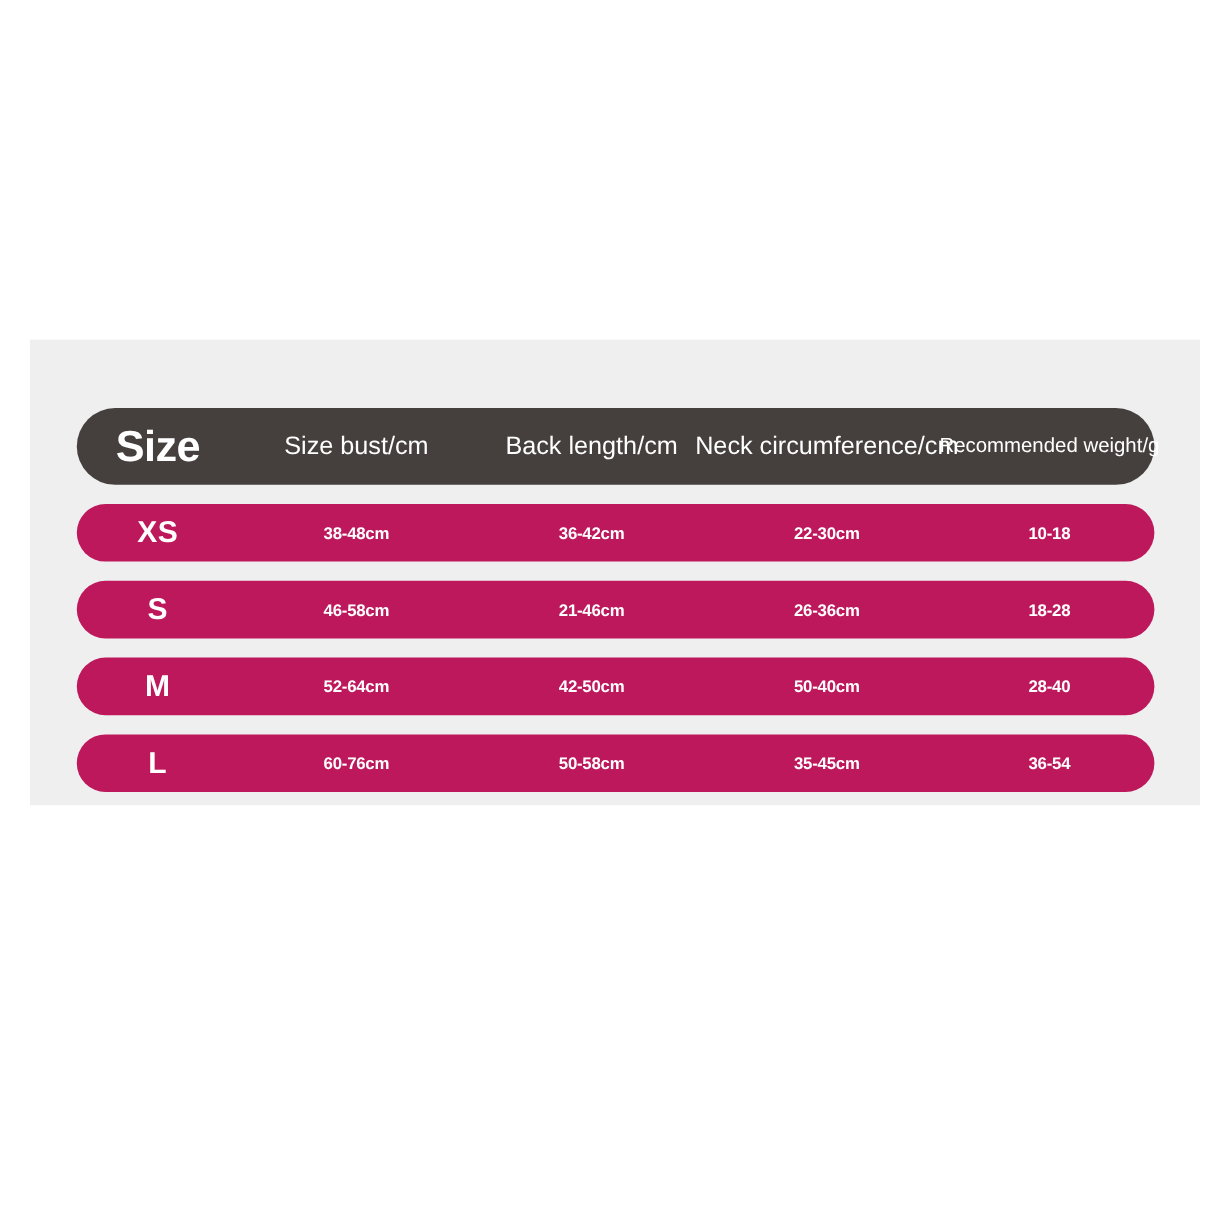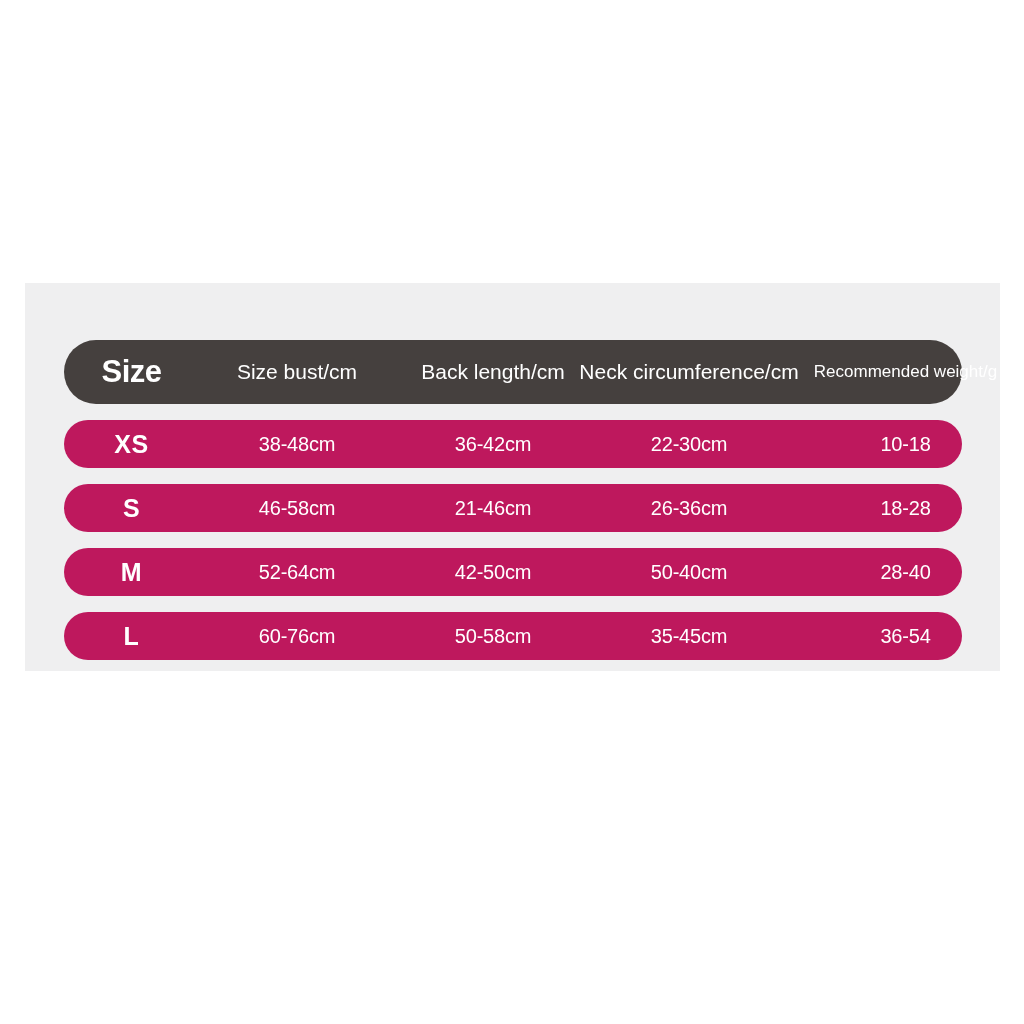--- a/index.html
+++ b/index.html
@@ -67,25 +67,25 @@
     justify-content: center;
     color: #ffffff;
     white-space: nowrap;
   }
 
   
   .c0 { left: 0px;   width: 135px; }
   .c1 { left: 135px; width: 196px; }
   .c2 { left: 331px; width: 196px; }
   .c3 { left: 527px; width: 196px; }
-  .c4 { left: 754px; width: 175px; }
+  .c4 { left: 723px; width: 175px; }
 
   
   .header .c0 {
-    font-size: 31px;
+    font-size: 36px;
     font-weight: bold;
     letter-spacing: -0.5px;
   }
   .header .c1,
   .header .c2,
   .header .c3 {
     font-size: 21px;
     font-weight: 400;
   }
   .header .c4 {
@@ -96,22 +96,22 @@
   
   .data .c0 {
     font-size: 25px;
     font-weight: bold;
     letter-spacing: 0.5px;
   }
   .data .c1,
   .data .c2,
   .data .c3,
   .data .c4 {
-    font-size: 20px;
-    font-weight: normal;
+    font-size: 14px;
+    font-weight: bold;
     letter-spacing: -0.2px;
   }
 </style>
 </head>
 <body>
 
 <div id="stage">
 
   <div class="panel"></div>
 

